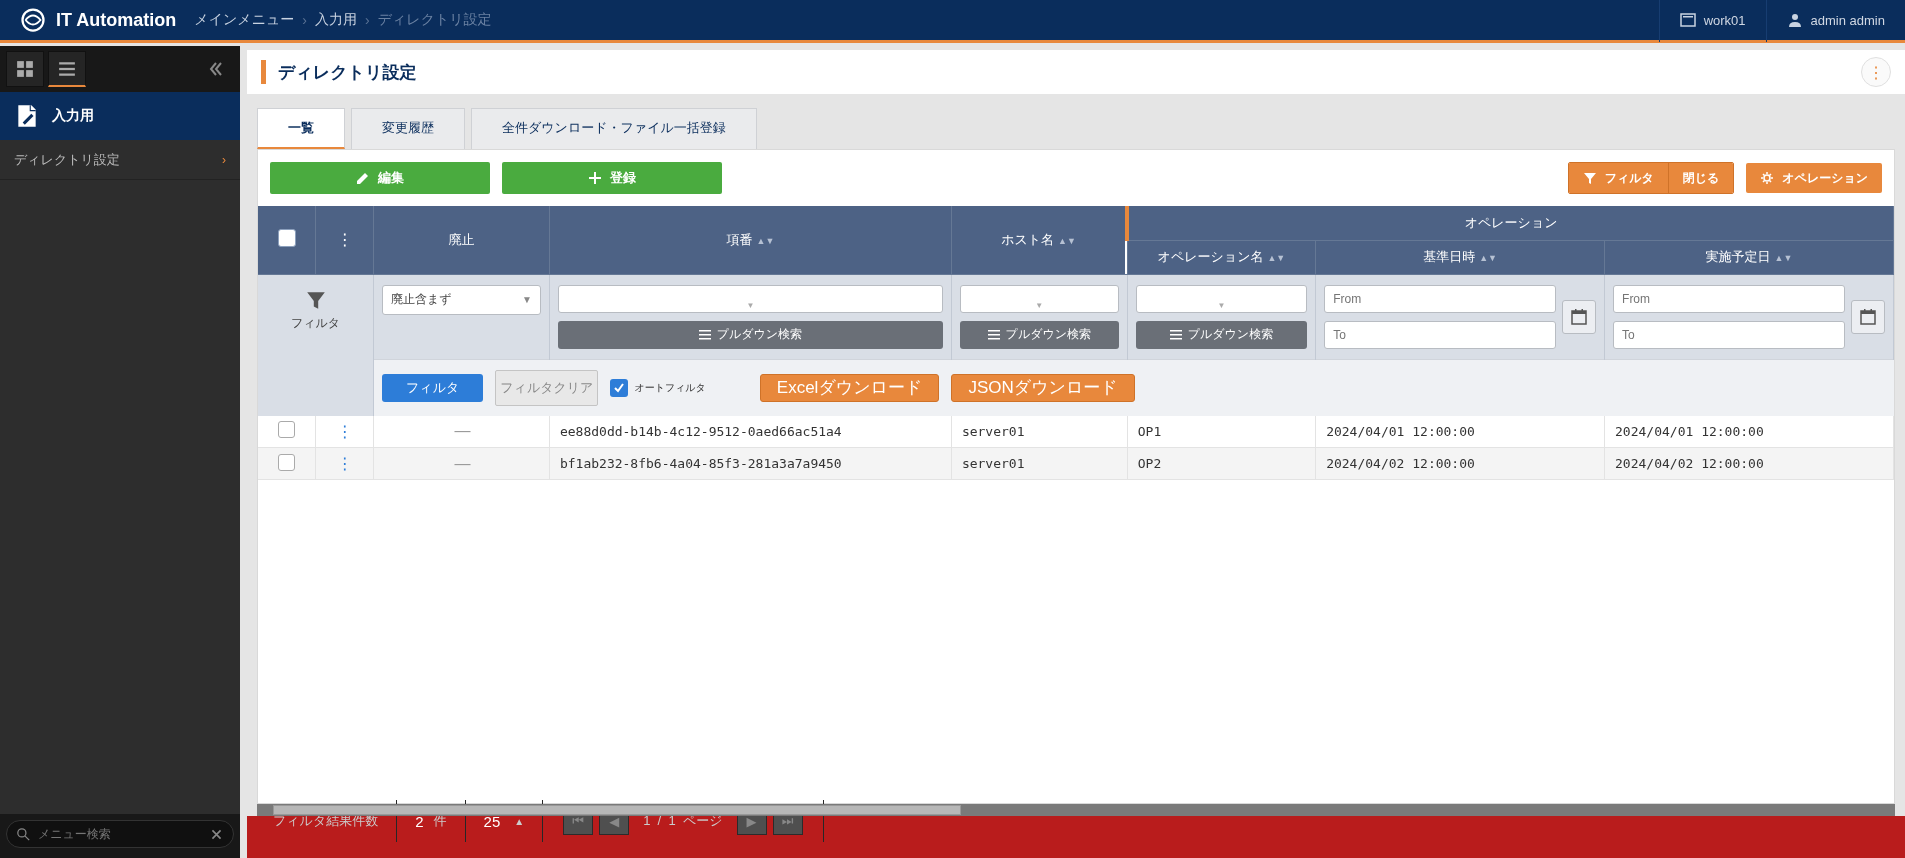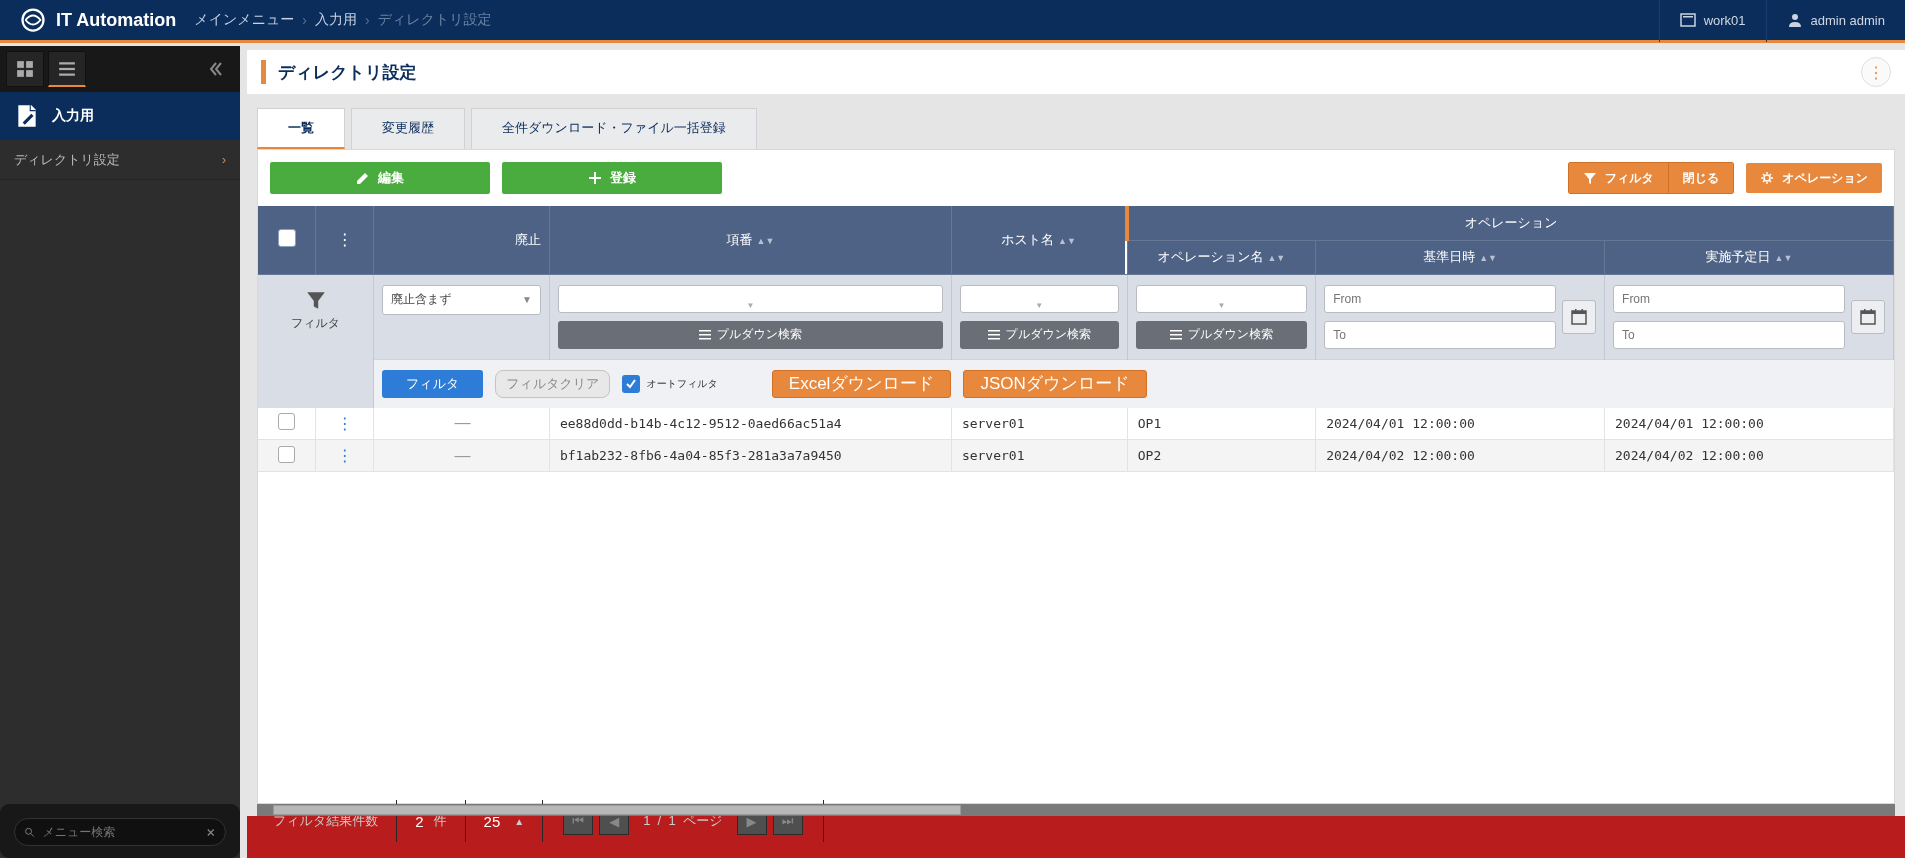--- a/index.html
+++ b/index.html
@@ -21,21 +21,21 @@
 .sidebar .toggles { display: flex; background: #181818; height: 46px; align-items: center; padding: 0 6px; gap: 4px; }
 .sidebar .toggle-btn { width: 38px; height: 36px; background: #252525; border: 1px solid #111; display: flex; align-items: center; justify-content: center; cursor: pointer; }
 .sidebar .toggle-btn.active { border-bottom: 2px solid #e8883c; }
 .sidebar .toggle-btn svg { fill: #aaa; width: 18px; }
 .sidebar .collapse-btn { margin-left: auto; width: 36px; height: 36px; display: flex; align-items: center; justify-content: center; cursor: pointer; }
 .sidebar .collapse-btn svg { fill: #888; width: 16px; }
 .sidebar .nav-group { background: #0a2d5c; display: flex; align-items: center; height: 48px; padding: 0 14px; gap: 12px; color: #fff; font-size: 14px; font-weight: bold; }
 .sidebar .nav-group svg { width: 26px; height: 26px; fill: #fff; }
 .sidebar .nav-item { display: flex; align-items: center; height: 40px; padding: 0 14px; color: #bbb; font-size: 13px; border-bottom: 1px solid #222; cursor: pointer; }
 .sidebar .nav-item .chev { margin-left: auto; color: #e8883c; font-size: 12px; }
-.sidebar .search-box { margin-top: auto; height: 54px; background: #181818; padding: 14px; border-radius: 9px; }
+.sidebar .search-box { margin-top: auto; height: 44px; background: #181818; padding: 6px; }
 .sidebar .search-box .sinput { background: #101010; border: 1px solid #333; border-radius: 14px; height: 28px; display: flex; align-items: center; padding: 0 10px; gap: 8px; }
 .sidebar .search-box input { background: transparent; border: none; color: #888; flex: 1; outline: none; font-size: 12px; }
 .sidebar .search-box svg { width: 13px; height: 13px; fill: #888; }
 
 
 .main { position: fixed; left: 247px; top: 50px; right: 0; bottom: 0; display: flex; flex-direction: column; }
 .page-title-bar { background: #fff; height: 44px; display: flex; align-items: center; padding: 0 14px; }
 .page-title-bar .accent { width: 5px; height: 24px; background: #e8883c; margin-right: 12px; }
 .page-title-bar h1 { font-size: 17px; color: #0a2d5c; font-weight: bold; }
 .page-title-bar .more { margin-left: auto; width: 30px; height: 30px; border: 1px solid #e0e0e0; border-radius: 50%; background: #fafafa; display: flex; align-items: center; justify-content: center; color: #e8883c; cursor: pointer; font-size: 16px; }
@@ -78,21 +78,21 @@
 .date-cell { display: flex; align-items: flex-start; gap: 6px; justify-content: center; }
 .date-stack input { width: 100%; height: 28px; background: #fff; border: 1px solid #b8bcc2; border-radius: 3px; padding: 0 8px; font-size: 12px; }
 .cal-icon { width: 34px; height: 34px; flex-shrink: 0; background: #eceef2; border: 1px solid #b8bcc2; border-radius: 3px; display: flex; align-items: center; justify-content: center; cursor: pointer; align-self: center; }
 .cal-icon svg { width: 18px; height: 18px; fill: #555; }
 .input-with-caret { position: relative; }
 .input-with-caret .caret-mark { position: absolute; left: 50%; bottom: 3px; transform: translateX(-50%); font-size: 8px; color: #aaa; pointer-events: none; }
 
 .filter-actions-row td { background: #eff1f4; padding: 10px 8px; border-top: 1px solid #d0d4db; }
 .filter-actions-row .actions-inner { display: flex; align-items: center; gap: 12px; }
 .btn-blue { background: #2d7dd8; color: #fff; border: none; height: 28px; padding: 0 24px; border-radius: 3px; font-size: 13px; cursor: pointer; }
-.btn-gray { background: #e8e8e8; color: #888; border: 1px solid #c4c4c4; height: 28px; padding: 0 10px; border-radius: 8px; font-size: 13px; cursor: pointer; }
+.btn-gray { background: #e8e8e8; color: #888; border: 1px solid #c4c4c4; height: 36px; padding: 0 4px; border-radius: 2px; font-size: 13px; cursor: pointer; }
 .auto-filter { display: flex; align-items: center; gap: 6px; font-size: 10px; }
 .auto-filter .chk { width: 18px; height: 18px; background: #2d7dd8; border-radius: 3px; display: flex; align-items: center; justify-content: center; }
 .auto-filter .chk svg { width: 12px; height: 12px; fill: #fff; }
 .btn-dl { background: #e8883c; color: #fff; border: 1px solid #cf7228; height: 28px; padding: 0 16px; border-radius: 3px; font-size: 17px; cursor: pointer; }
 
 
 .data-table tbody tr.data-row td { height: 32px; padding: 0 10px; border-right: 1px solid #e3e3e3; border-bottom: 1px solid #e3e3e3; font-family: "Consolas", monospace; font-size: 13px; color: #333; }
 .data-table tbody tr.data-row:nth-child(even) td { background: #f4f4f4; }
 .data-table tbody tr.data-row td.center { text-align: center; }
 .row-chk { width: 17px; height: 17px; border: 1px solid #aaa; border-radius: 3px; display: inline-block; background: #fff; cursor: pointer; }
@@ -246,21 +246,21 @@
         <span>オペレーション</span>
       </button>
     </div>
 
     <div class="table-scroll">
       <table class="data-table">
         <thead>
           <tr>
             <th rowspan="2" class="check-col"><span class="hdr-chk"></span></th>
             <th rowspan="2" class="menu-col"><span class="vdots">⋮</span></th>
-            <th rowspan="2" style="width:140px;text-align:right;"><span>廃止</span></th>
+            <th rowspan="2" style="width:140px;"><span>廃止</span></th>
             <th rowspan="2" style="width:320px;"><span>項番</span><span class="sort">▲▼</span></th>
             <th rowspan="2" style="width:140px;"><span>ホスト名</span><span class="sort">▲▼</span></th>
             <th colspan="3" class="group-header"><span>オペレーション</span></th>
           </tr>
           <tr>
             <th style="width:150px;"><span>オペレーション名</span><span class="sort">▲▼</span></th>
             <th style="width:230px;"><span>基準日時</span><span class="sort">▲▼</span></th>
             <th style="width:230px;"><span>実施予定日</span><span class="sort">▲▼</span></th>
           </tr>
           <tr class="filter-row">

